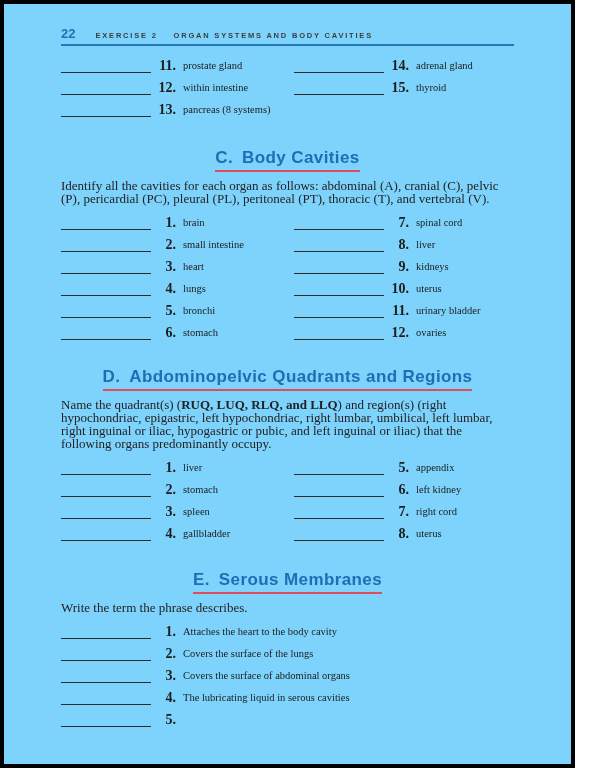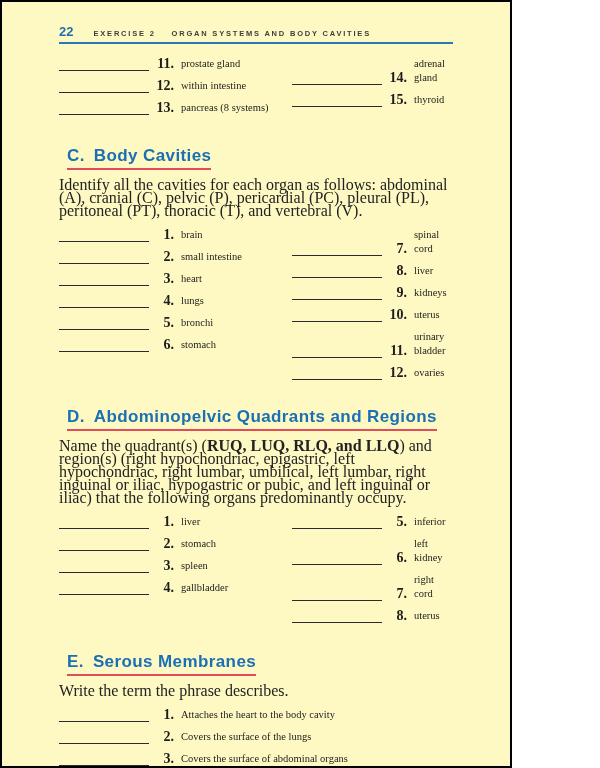--- a/index.html
+++ b/index.html
@@ -1,18 +1,18 @@
 <!DOCTYPE html>
 <html><head>
 <meta charset="utf-8">
 <style>
   html,body { margin:0; padding:0; background:#ffffff; }
   .canvas {
-    position:relative; width:512px; height:768px; box-sizing:border-box;
-    background:#fef9c3; border:2px solid #000000; overflow:hidden;
+    position:relative; width:575px; height:768px; box-sizing:border-box;
+    background:#7dd3fc; border:4px solid #000000; overflow:hidden;
     font-family:"Liberation Serif", serif; color:#1c1c1c;
   }
   .content { padding:24px 57px 0 57px; }
 
   
   .pagehead {
     display:flex; align-items:baseline;
     border-bottom:2px solid #2678b6; padding-bottom:4px;
   }
   .pagenum {
@@ -32,30 +32,30 @@
     width:90px; flex:none; height:13px;
     border-bottom:1.4px solid #2b2b2b;
   }
   .num {
     width:25px; flex:none; text-align:right; font-weight:bold;
     font-size:14px; line-height:14px;
   }
   .label { margin-left:7px; font-size:10.5px; line-height:14px; flex:1; }
 
   
-  .sec-title-wrap { margin:8px; }
+  .sec-title-wrap { margin:0;text-align:center; }
   .sec-title {
     font-family:"Liberation Sans", sans-serif; font-weight:bold;
     font-size:17px; color:#1a6fb5; letter-spacing:0.4px;
     display:inline-block; border-bottom:2.4px solid #e04b5e; padding-bottom:2px;
   }
   .sec-title .sec-letter { margin-right:9px; }
 
   .instructions {
-    font-size:16px; line-height:13px; margin:7px 0 11px 0; color:#222;
+    font-size:13px; line-height:13px; margin:7px 0 11px 0; color:#222;
   }
   .mt-b  { margin-top:13px; }
   .mt-c  { margin-top:23px; }
   .mt-d  { margin-top:19px; }
   .mt-e  { margin-top:21px; }
   .rows-gap { margin-top:2px; }
 </style>
 </head>
 <body>
 
@@ -203,21 +203,21 @@
         <div class="item">
           <span class="blank"></span>
           <span class="num">4.</span>
           <span class="label">gallbladder</span>
         </div>
       </div>
       <div>
         <div class="item">
           <span class="blank"></span>
           <span class="num">5.</span>
-          <span class="label">inferior</span>
+          <span class="label">appendix</span>
         </div>
         <div class="item">
           <span class="blank"></span>
           <span class="num">6.</span>
           <span class="label">left kidney</span>
         </div>
         <div class="item">
           <span class="blank"></span>
           <span class="num">7.</span>
           <span class="label">right cord</span>

